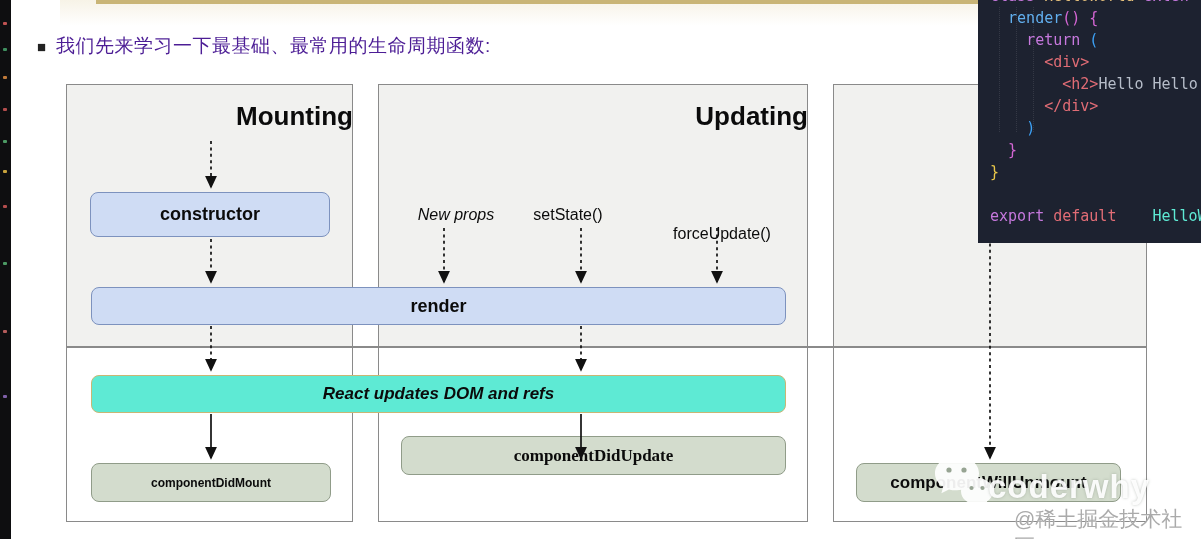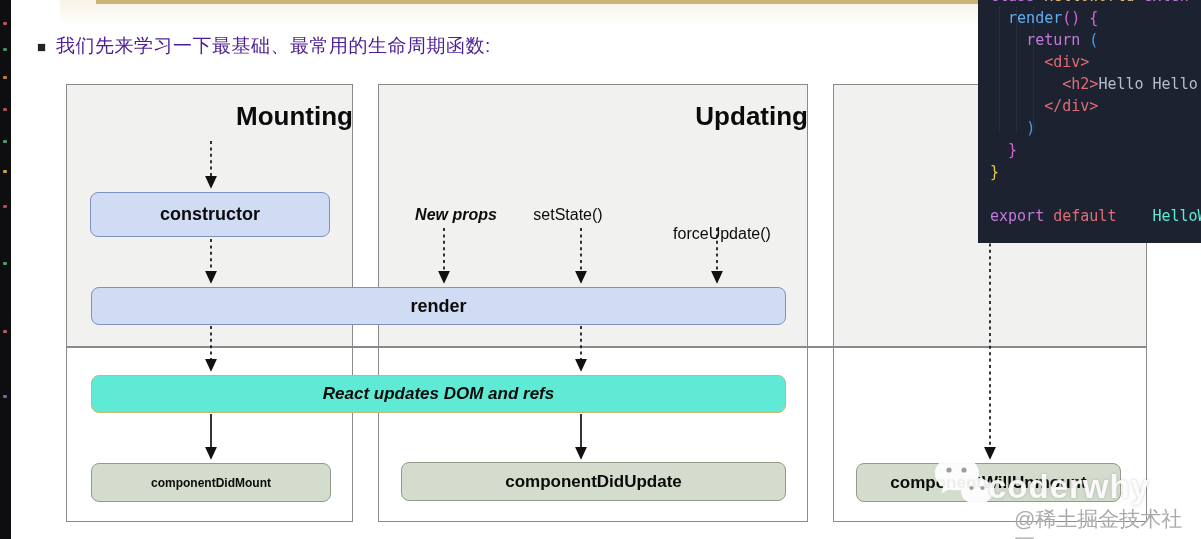--- a/index.html
+++ b/index.html
@@ -34,25 +34,25 @@
   
   .box { position:absolute; display:flex; align-items:center; justify-content:center;
          border-radius:8px; z-index:3; font-weight:700; color:#0b0b0b; }
   .blue  { background:#cfdcf4; border:1.5px solid #7d92be; }
   .yellowbar { background:#5eead4; border:1.5px solid #c9b674; font-style:italic; font-weight:600; }
   .green { background:#d3dccd; border:1.5px solid #909c89; }
   .b-constructor { left:90px;  top:192px; width:240px; height:45px; font-size:18px; }
   .b-render      { left:91px;  top:287px; width:695px; height:38px; font-size:18px; }
   .b-yellow      { left:91px;  top:375px; width:695px; height:38px; font-size:17px; }
   .b-didmount    { left:91px;  top:463px; width:240px; height:39px; font-size:12px;text-align:right; }
-  .b-didupdate   { left:401px; top:462px; width:385px; height:39px; font-size:17px; }
+  .b-didupdate   { left:401px; top:436px; width:385px; height:39px; font-size:17px;font-family:Liberation Serif, serif; }
   .b-willunmount { left:856px; top:463px; width:265px; height:39px; font-size:17px; }
   
   .trigger { position:absolute; top:206px; width:140px; text-align:center; font-size:16px; color:#0b0b0b; z-index:3; }
-  .trig1 { left:386px; font-style:italic; font-weight:700; }
+  .trig1 { left:386px; font-style:italic; font-weight:400; }
   .trig2 { left:498px; font-weight:400; }
   .trig3 { left:652px; font-weight:500;margin-top:19px; }
   
   .arrows { position:absolute; left:0; top:0; width:1201px; height:539px; z-index:4; pointer-events:none; }
   
   .editor { position:absolute; left:978px; top:0; width:223px; height:243px;
             background:#1d2230; overflow:hidden; z-index:7; }
   .editor pre { margin-top:-15px; padding-left:12px;
                 font-family:"DejaVu Sans Mono", monospace; font-size:15px; line-height:22px;
                 color:#b6bdc9; white-space:pre; }

